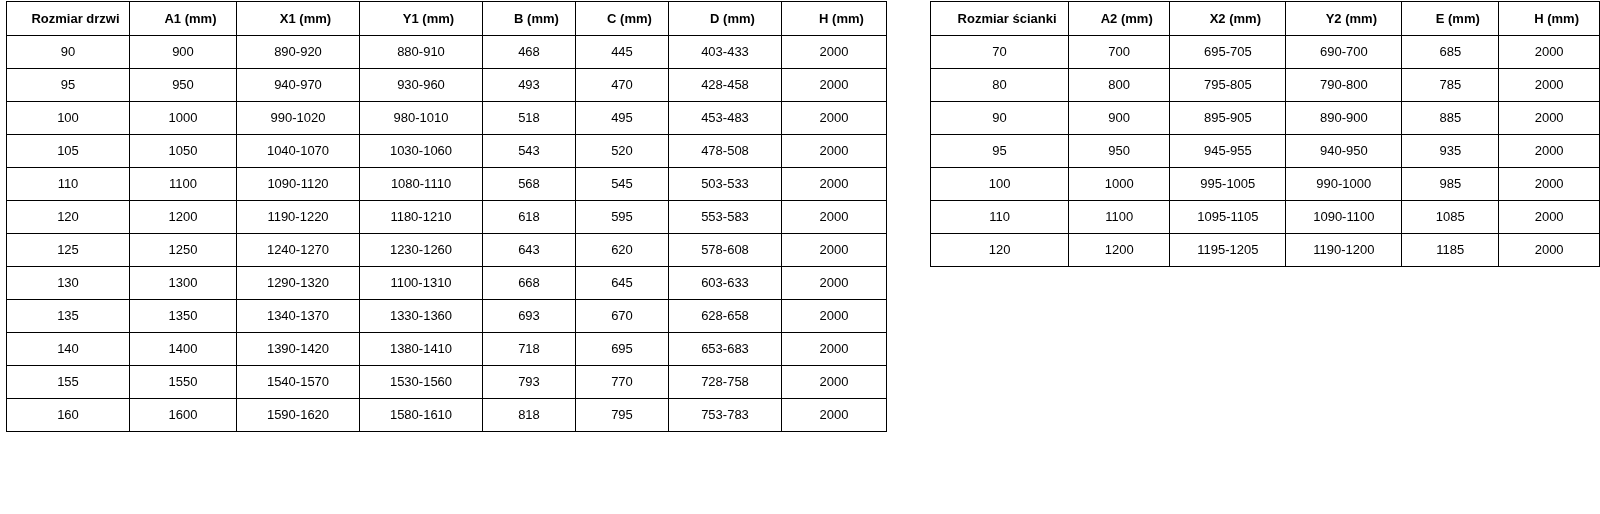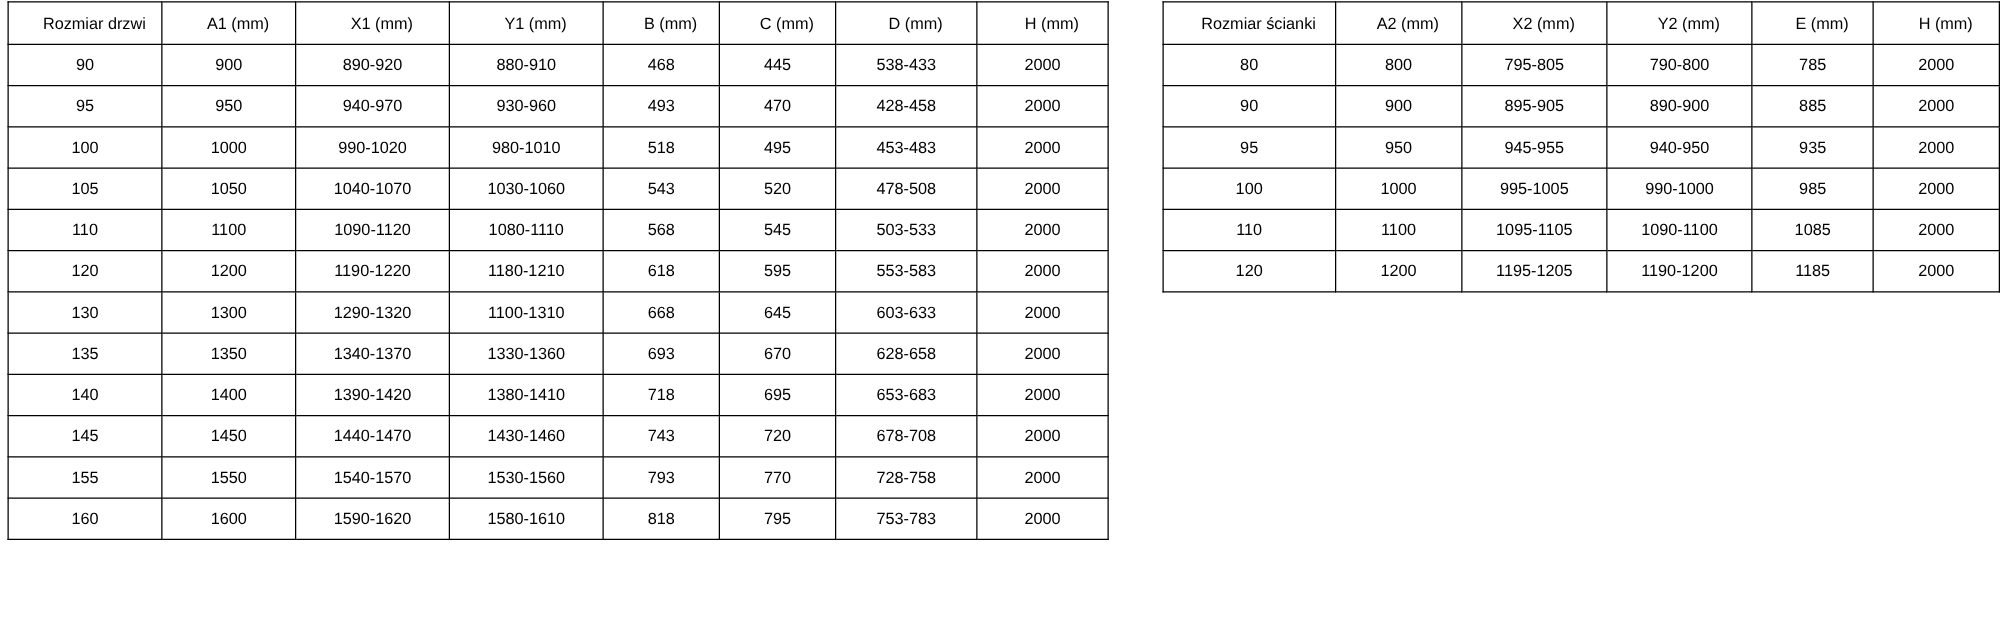--- a/index.html
+++ b/index.html
@@ -29,21 +29,21 @@
     border: 1px solid #000000;
     text-align: center;
     vertical-align: middle;
     padding: 0;
     height: 32px;
     line-height: 32px;
     font-weight: normal;
     white-space: nowrap;
   }
   table.spec thead th {
-    font-weight: normal;
+    font-weight: bold;
     height: 33px;
     line-height: 33px;
     padding-left: 15px;
   }
   
   .table-left-wrap {
     position: absolute;
     left: 6px;
     top: 1px;
   }
@@ -100,21 +100,21 @@
           </tr>
         </thead>
       <tbody>
           <tr>
             <td>90</td>
             <td>900</td>
             <td>890-920</td>
             <td>880-910</td>
             <td>468</td>
             <td>445</td>
-            <td>538-433</td>
+            <td>403-433</td>
             <td>2000</td>
           </tr>
           <tr>
             <td>95</td>
             <td>950</td>
             <td>940-970</td>
             <td>930-960</td>
             <td>493</td>
             <td>470</td>
             <td>428-458</td>
@@ -154,20 +154,30 @@
             <td>120</td>
             <td>1200</td>
             <td>1190-1220</td>
             <td>1180-1210</td>
             <td>618</td>
             <td>595</td>
             <td>553-583</td>
             <td>2000</td>
           </tr>
           <tr>
+            <td>125</td>
+            <td>1250</td>
+            <td>1240-1270</td>
+            <td>1230-1260</td>
+            <td>643</td>
+            <td>620</td>
+            <td>578-608</td>
+            <td>2000</td>
+          </tr>
+          <tr>
             <td>130</td>
             <td>1300</td>
             <td>1290-1320</td>
             <td>1100-1310</td>
             <td>668</td>
             <td>645</td>
             <td>603-633</td>
             <td>2000</td>
           </tr>
           <tr>
@@ -181,30 +191,20 @@
             <td>2000</td>
           </tr>
           <tr>
             <td>140</td>
             <td>1400</td>
             <td>1390-1420</td>
             <td>1380-1410</td>
             <td>718</td>
             <td>695</td>
             <td>653-683</td>
-            <td>2000</td>
-          </tr>
-          <tr>
-            <td>145</td>
-            <td>1450</td>
-            <td>1440-1470</td>
-            <td>1430-1460</td>
-            <td>743</td>
-            <td>720</td>
-            <td>678-708</td>
             <td>2000</td>
           </tr>
           <tr>
             <td>155</td>
             <td>1550</td>
             <td>1540-1570</td>
             <td>1530-1560</td>
             <td>793</td>
             <td>770</td>
             <td>728-758</td>
@@ -239,20 +239,28 @@
             <th>Rozmiar ścianki</th>
             <th>A2 (mm)</th>
             <th>X2 (mm)</th>
             <th>Y2 (mm)</th>
             <th>E (mm)</th>
             <th>H (mm)</th>
           </tr>
         </thead>
       <tbody>
           <tr>
+            <td>70</td>
+            <td>700</td>
+            <td>695-705</td>
+            <td>690-700</td>
+            <td>685</td>
+            <td>2000</td>
+          </tr>
+          <tr>
             <td>80</td>
             <td>800</td>
             <td>795-805</td>
             <td>790-800</td>
             <td>785</td>
             <td>2000</td>
           </tr>
           <tr>
             <td>90</td>
             <td>900</td>

